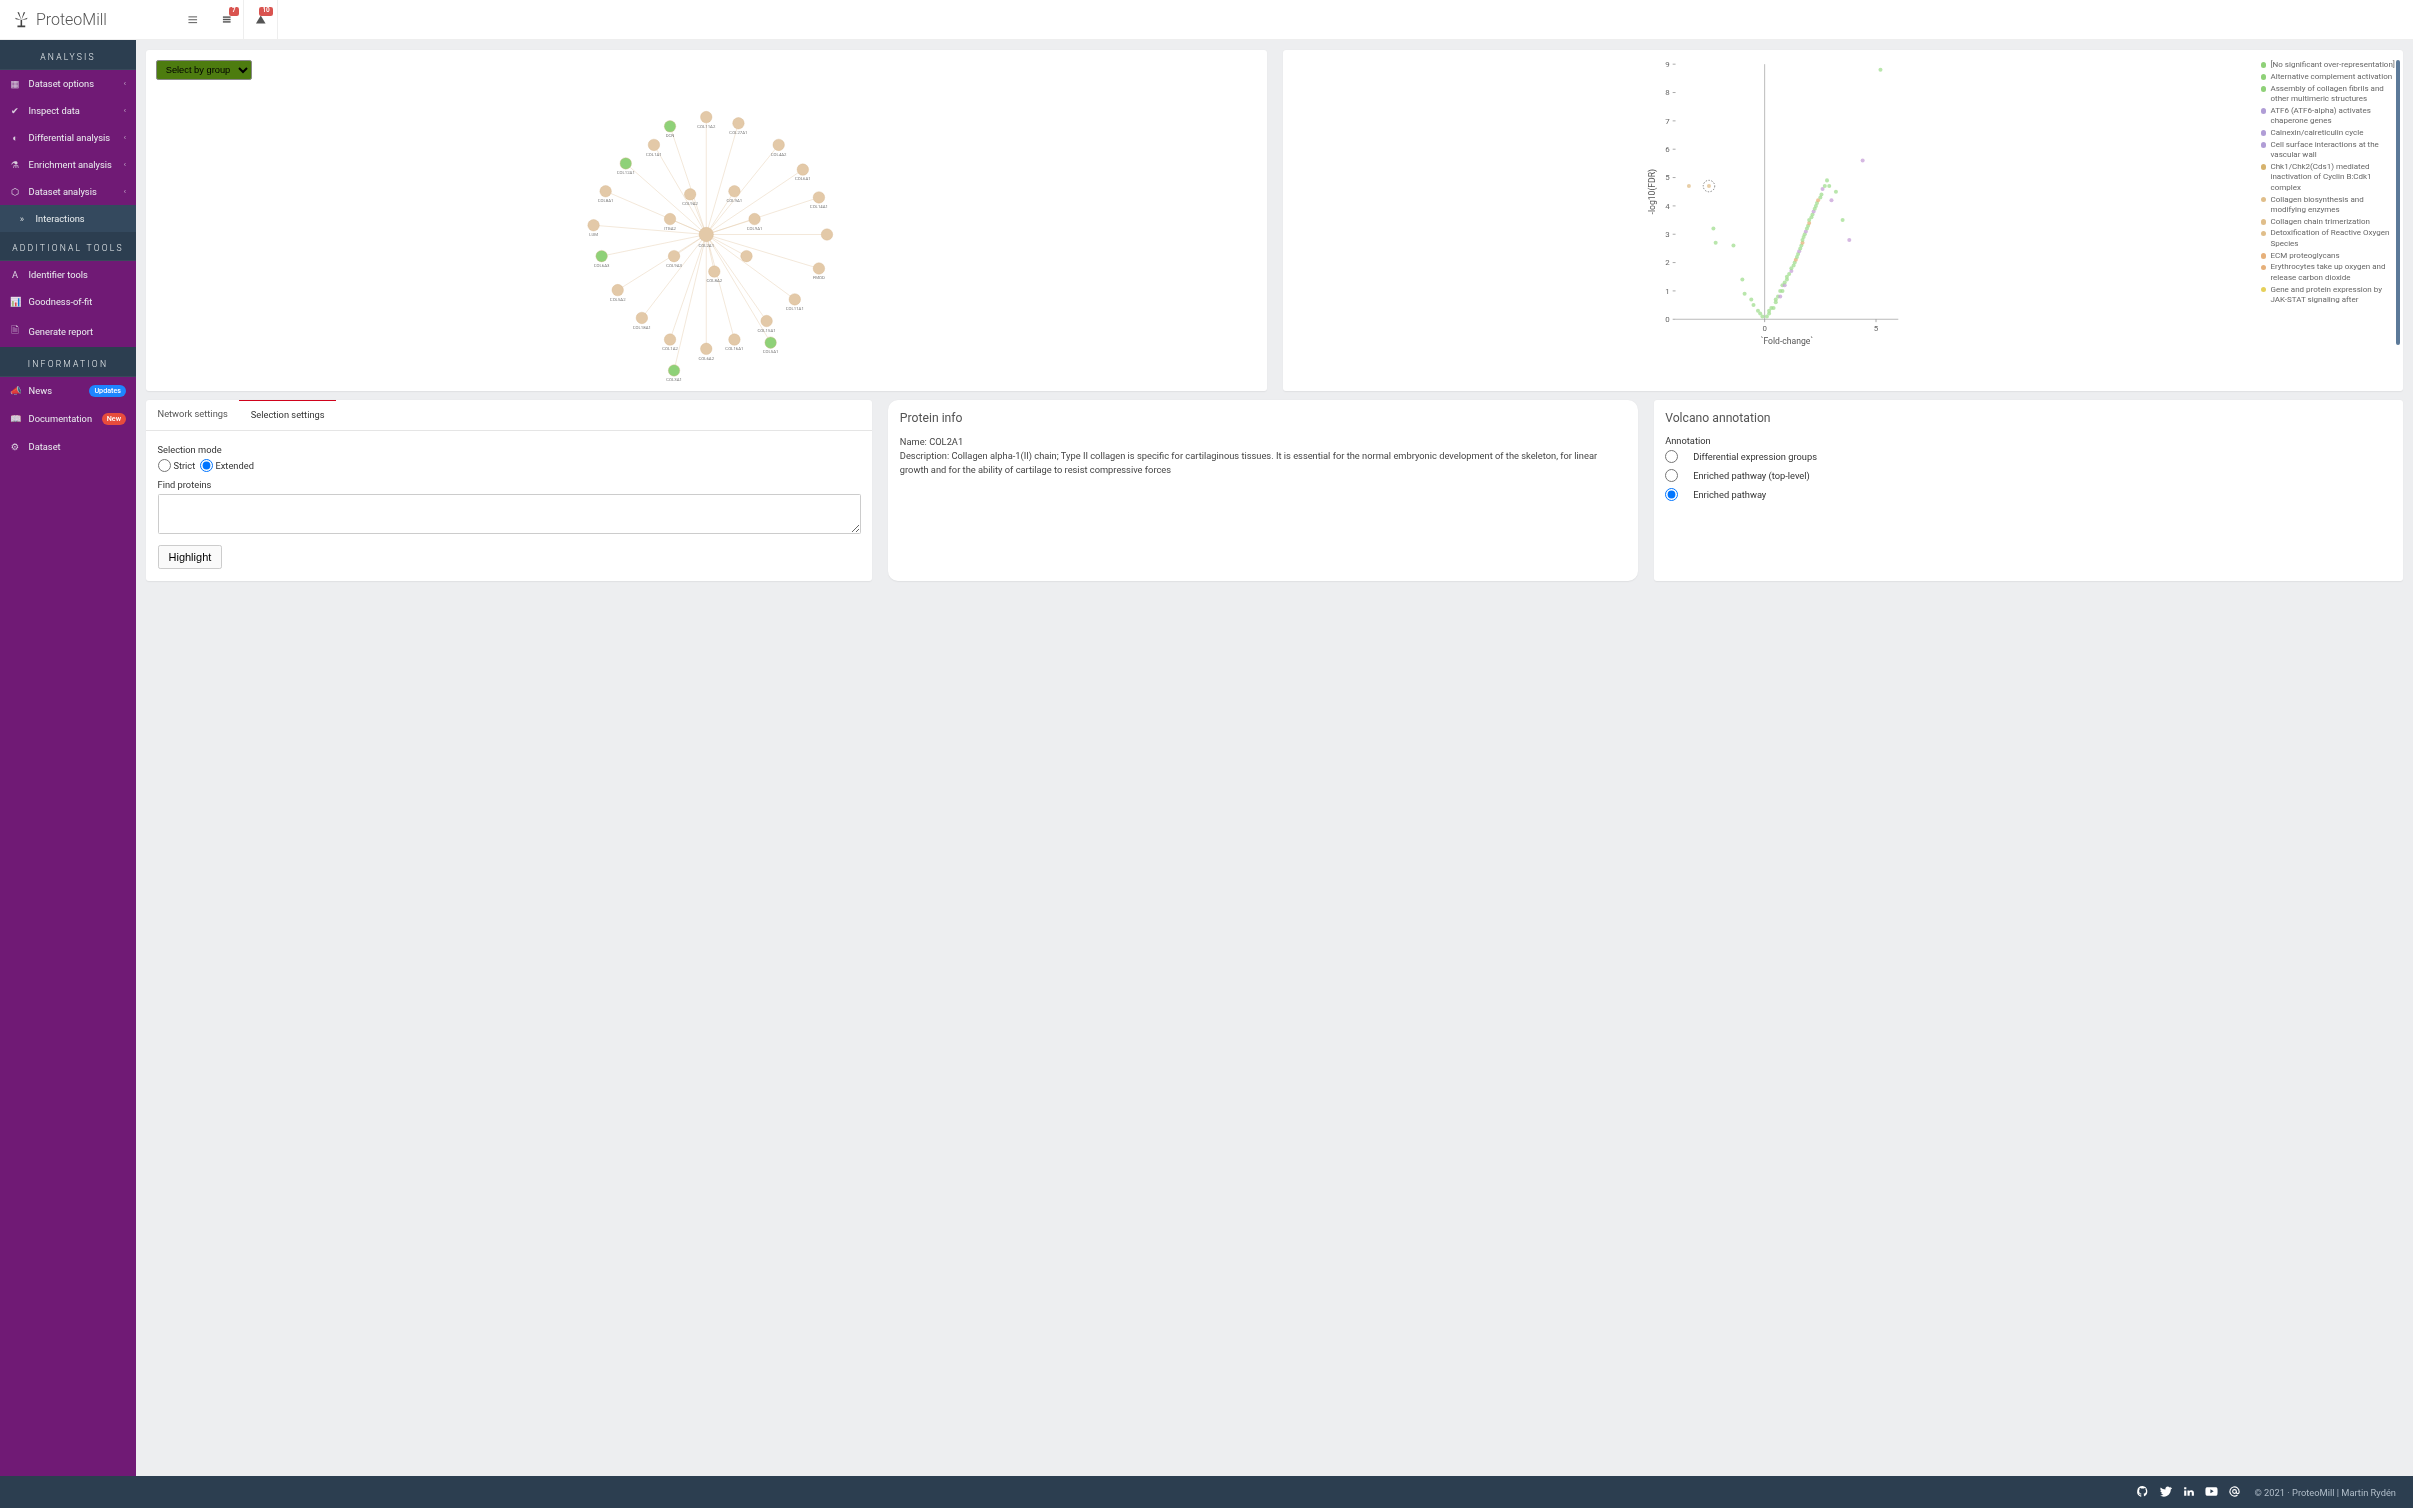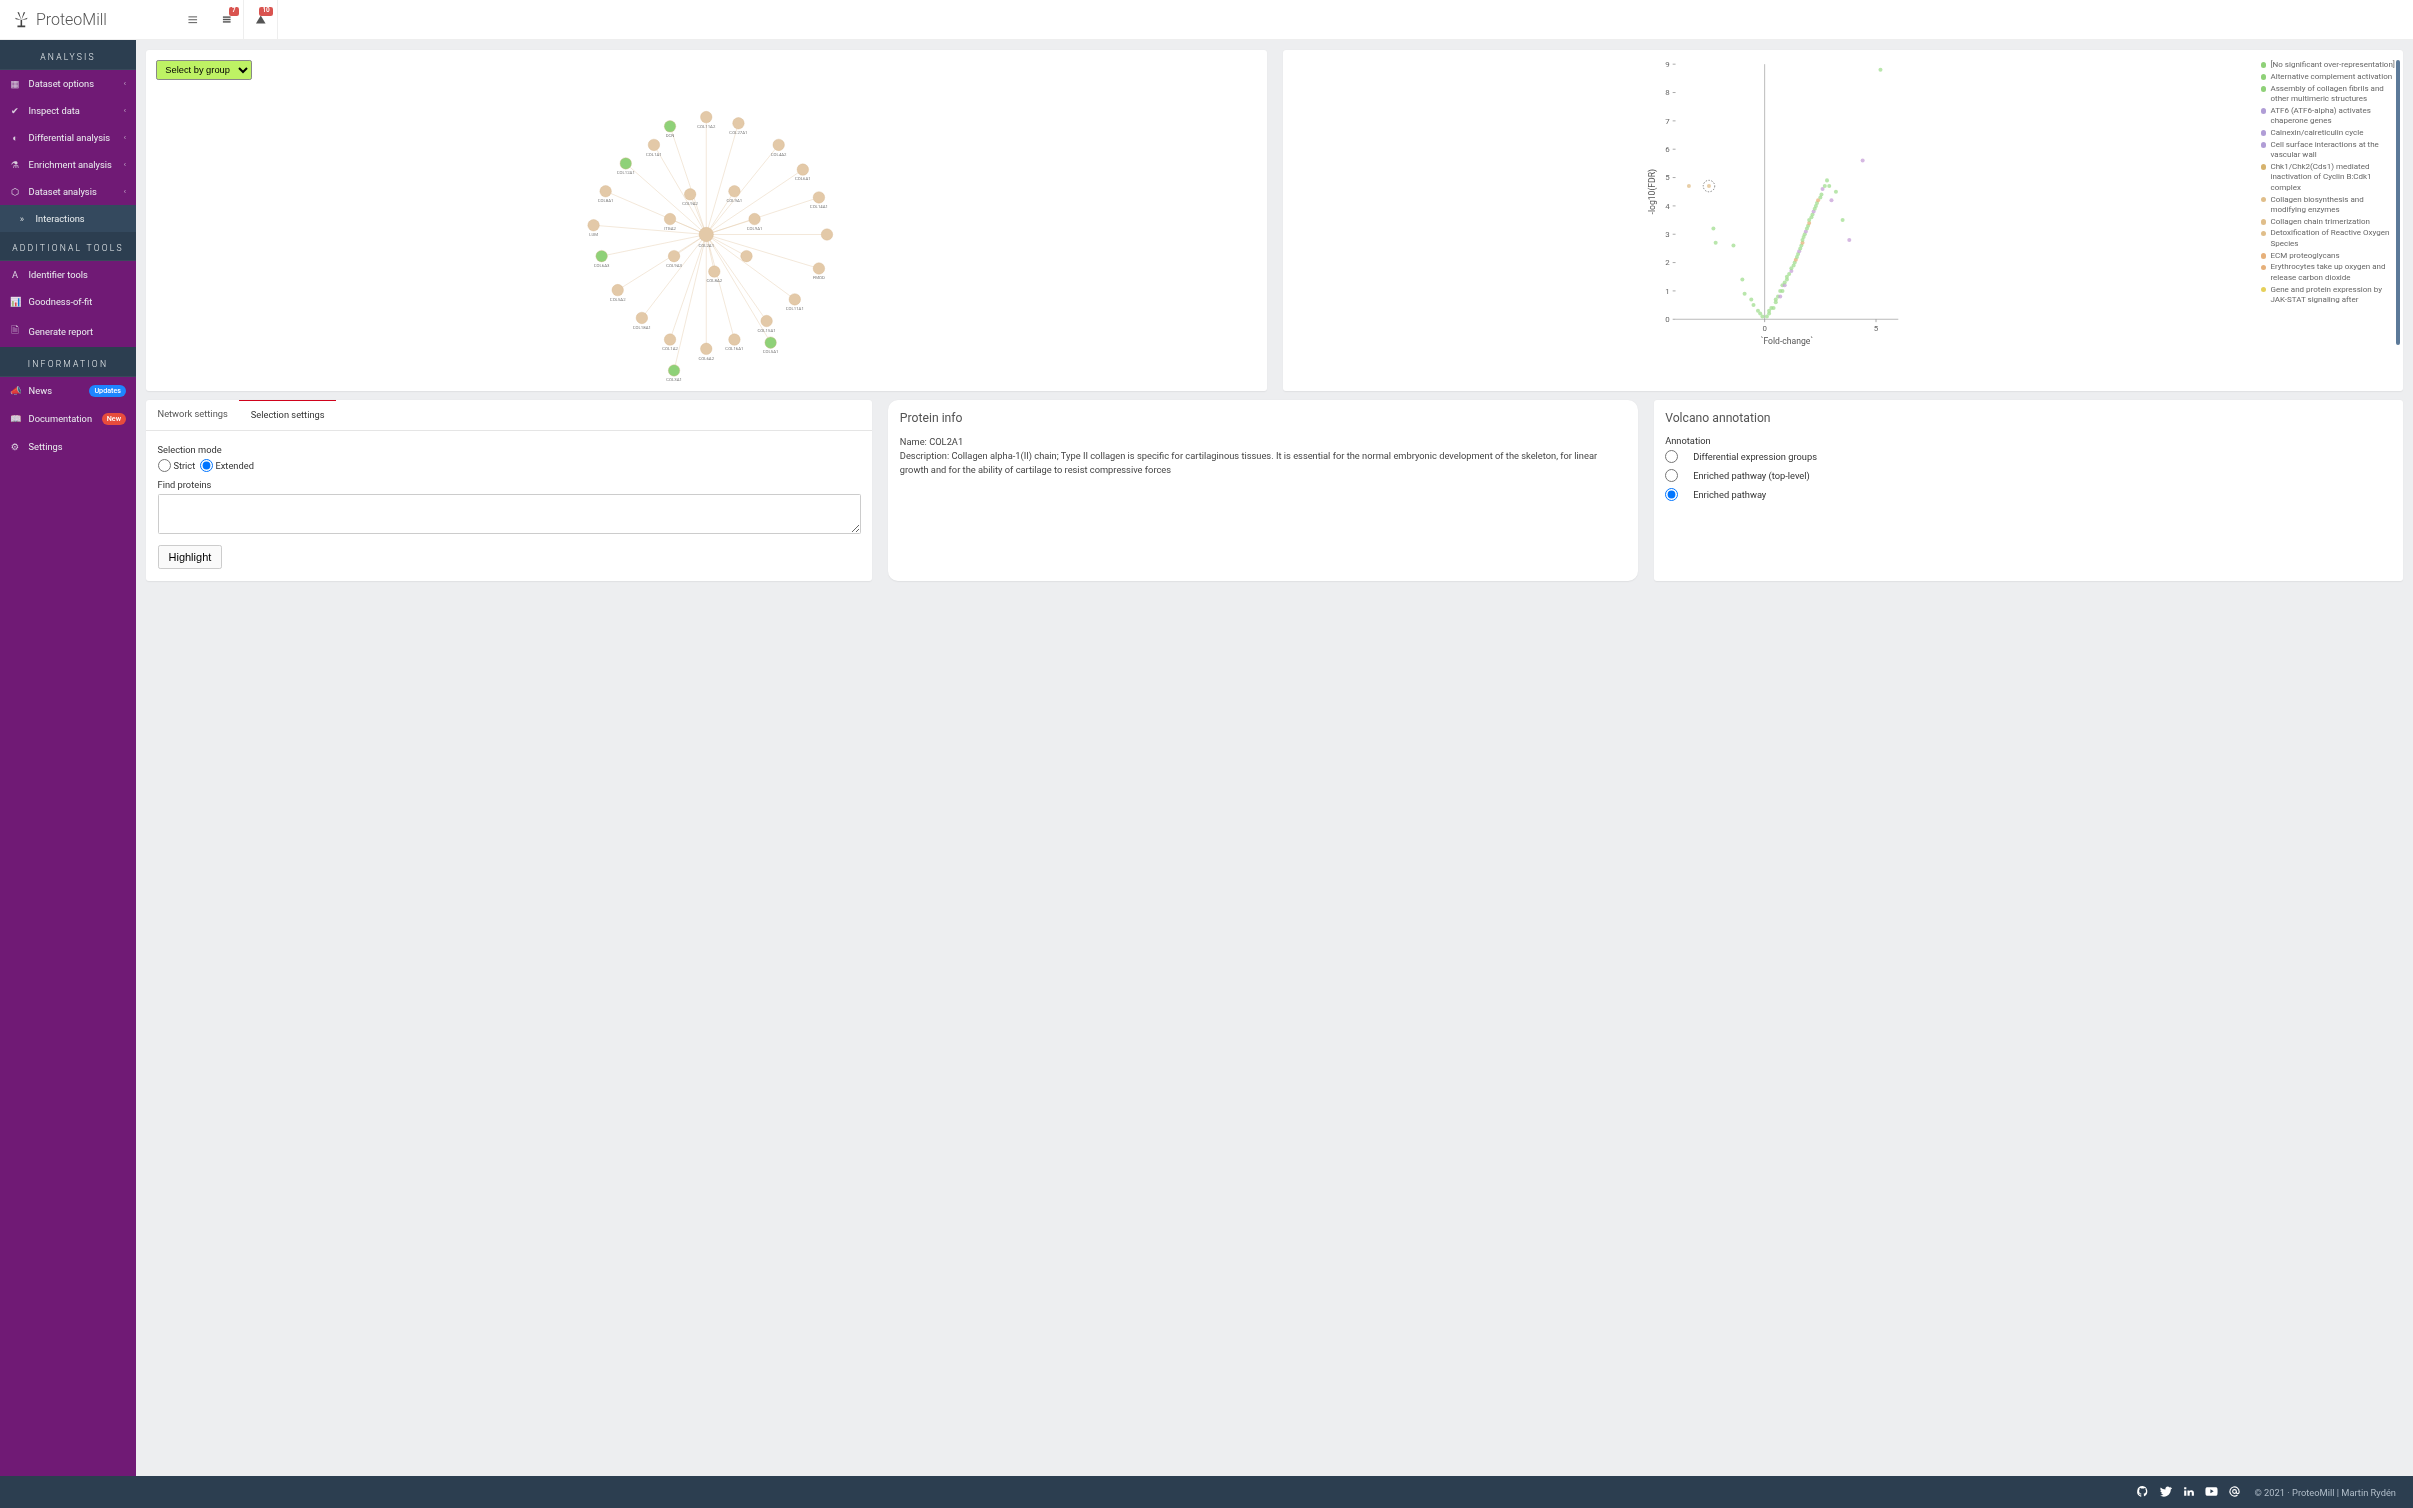--- a/index.html
+++ b/index.html
@@ -33,21 +33,21 @@
 
   
   .main { flex: 1; background: #edeef0; padding: 10px; display: flex; flex-direction: column; gap: 8.6px; overflow: auto; }
   .row { display: flex; gap: 16px; }
   .card { background: #fff; border-radius: 2.9px; box-shadow: 0 0.7px 1.4px rgba(0,0,0,0.06); }
   .card.pad { padding: 11.5px; }
 
   .panel-top-left { flex: 1 1 0; min-width: 0; }
   .panel-top-right { flex: 1 1 0; min-width: 0; position: relative; }
 
-  select.group-select { margin: 10px 0 0 10px; height: 20px; font-size: 9.3px; padding: 1.4px 4.3px; border: 0.7px solid #888; border-radius: 2.2px; background: #bef264; }
+  select.group-select { margin: 10px 0 0 10px; height: 20px; font-size: 9.3px; padding: 1.4px 4.3px; border: 0.7px solid #888; border-radius: 2.2px; background: #4d7c0f; text-align: right; }
 
   .network-canvas { width: 100%; height: 309px; }
   .volcano-wrap { display: flex; padding: 7.2px 2.9px 7.2px 7.2px; }
   .volcano-canvas { flex: 1; height: 291px; }
   .legend-col { width: 141px; padding: 2.9px 4.3px 2.9px 1.4px; overflow-y: auto; font-size: 8px; line-height: 1.3; color: #666; position: relative; }
   .legend-scroll { position: absolute; right: 0; top: 2.9px; bottom: 2.9px; width: 4.3px; background: #5c7a99; border-radius: 2.2px; }
   .legend-item { display: flex; gap: 4.3px; margin-bottom: 1.4px; }
   .legend-dot { width: 5.7px; height: 5.7px; border-radius: 50%; margin-top: 2.2px; flex-shrink: 0; }
 
   
@@ -169,21 +169,21 @@
       <span class="lbl">News</span>
       <span class="pill blue">Updates</span>
     </div>
     <div class="side-item">
       <span class="side-icon">📖</span>
       <span class="lbl">Documentation</span>
       <span class="pill red">New</span>
     </div>
     <div class="side-item">
       <span class="side-icon">⚙</span>
-      <span class="lbl">Settings</span>
+      <span class="lbl">Dataset</span>
     </div>
   </div>
 
   <div class="main">
 
     <div class="row">
 
       <div class="card panel-top-left">
         <select class="group-select">
           <option>Select by group</option>

